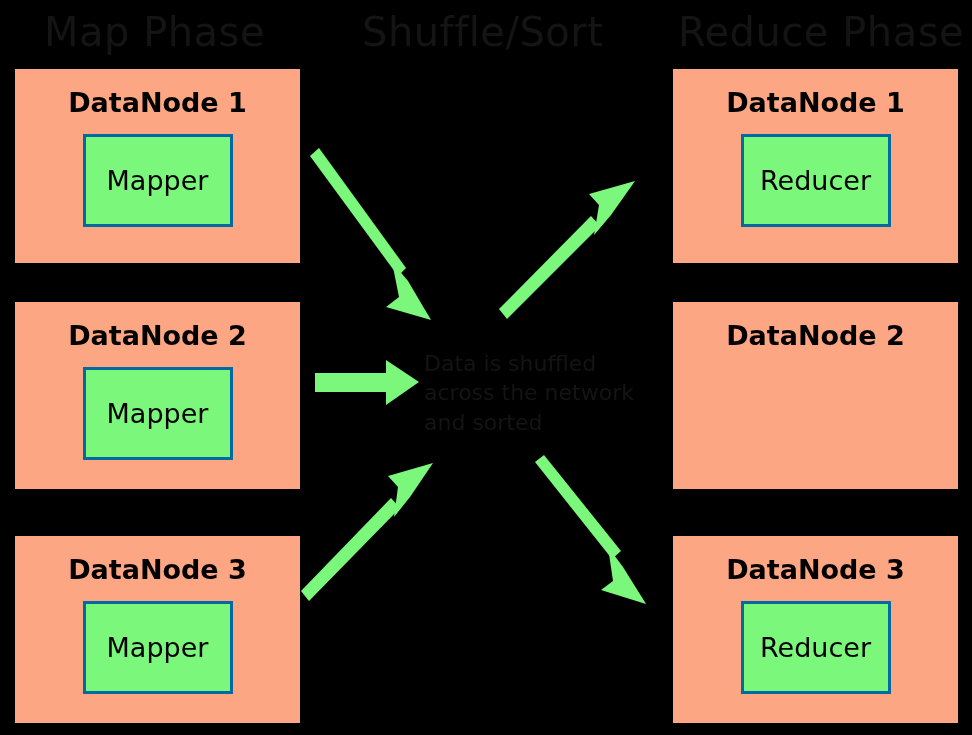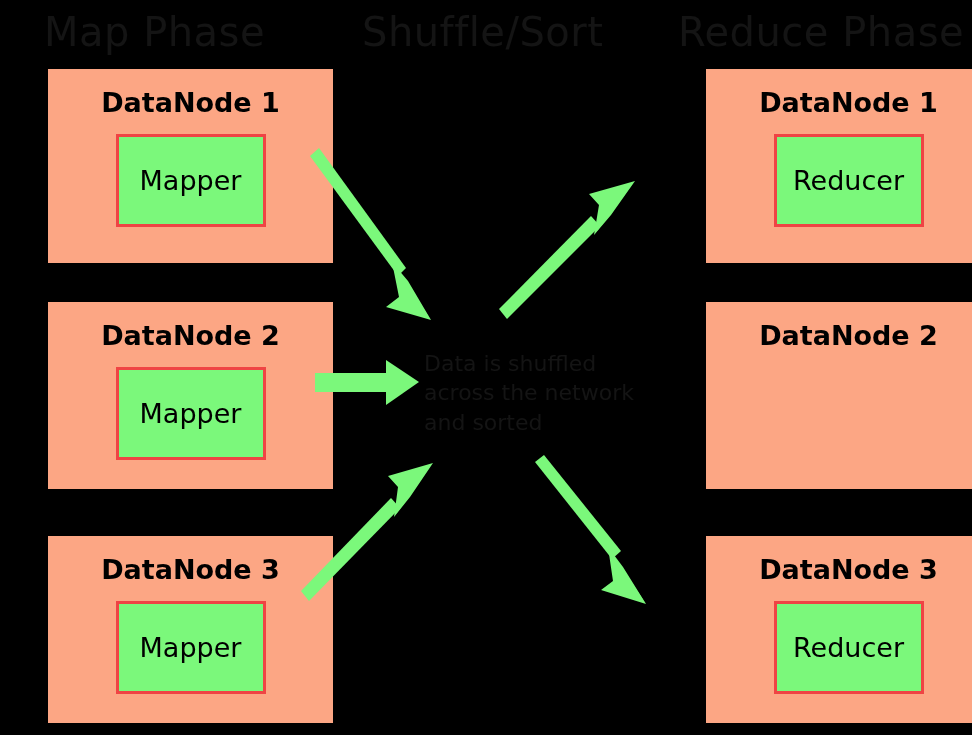--- a/index.html
+++ b/index.html
@@ -28,21 +28,20 @@
   }
   #heading-map    { left: 44px;  top: 12px; }
   #heading-shuffle{ left: 362px; top: 12px; }
   #heading-reduce { left: 678px; top: 12px; }
 
   
   .node-card {
     position: absolute;
     background: #FCA684;
     box-sizing: border-box;
-    margin-left: 33px;
   }
   .node-title {
     position: absolute;
     left: 0;
     right: 0;
     top: 20px;
     text-align: center;
     font-size: 27px;
     font-weight: bold;
     color: #000000;
@@ -50,21 +49,21 @@
     white-space: nowrap;
   }
   .inner-box {
     position: absolute;
     left: 50%;
     transform: translateX(-50%);
     top: 65px;
     width: 150px;
     height: 93px;
     background: #7BF87B;
-    border: 3px solid #ef4444;
+    border: 3px solid #0369a1;
     box-sizing: border-box;
     display: flex;
     align-items: center;
     justify-content: center;
   }
   .inner-label {
     font-size: 27px;
     font-weight: 400;
     color: #000000;
     line-height: 1;

